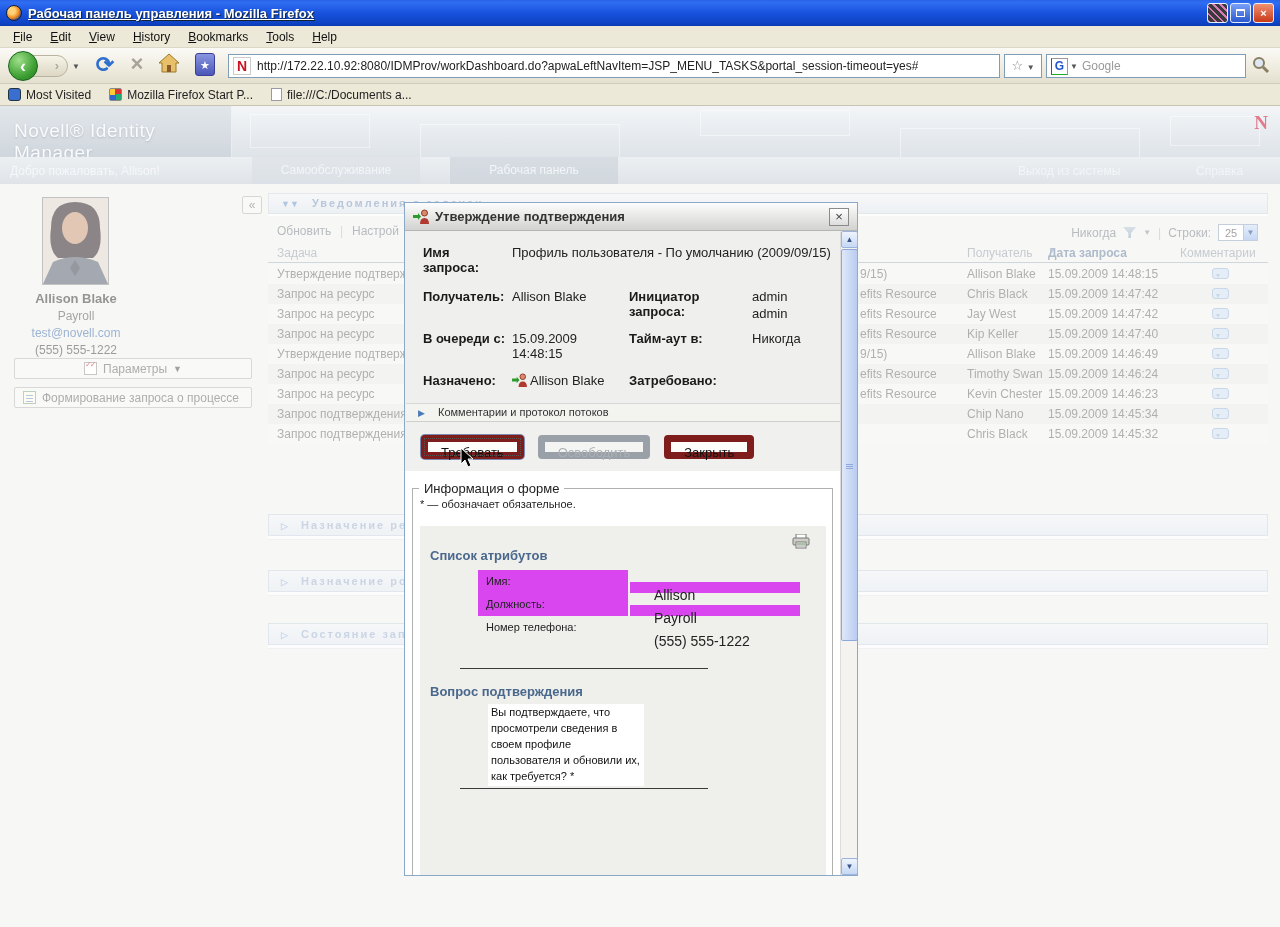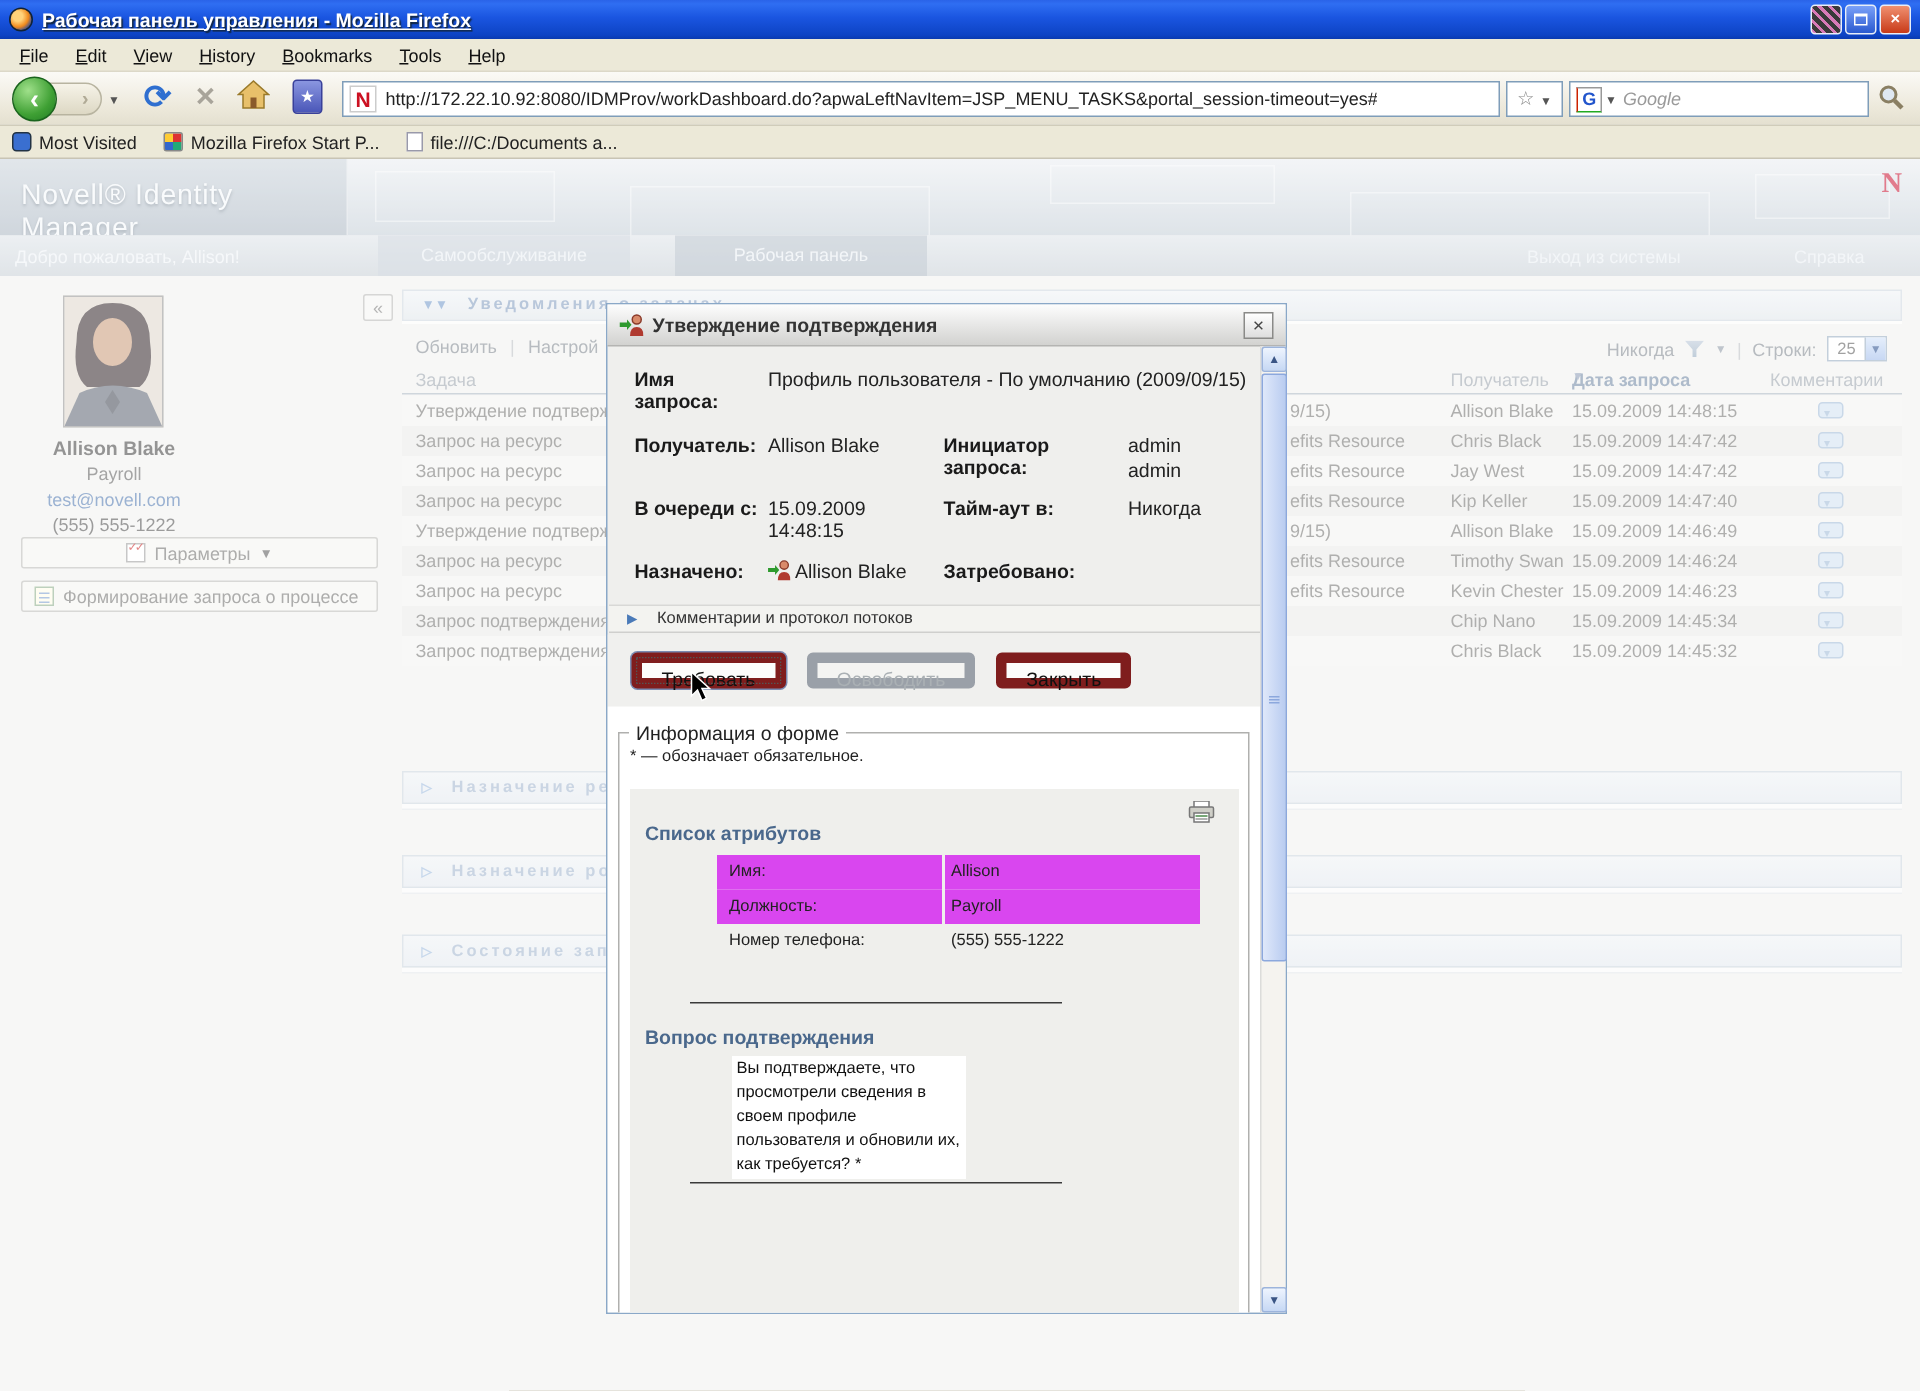--- a/index.html
+++ b/index.html
@@ -47,21 +47,21 @@
     border:1px solid #7f9db9; display:flex; align-items:center; padding:0 4px; }
   .nfav { width:18px; height:18px; border:1px solid #ccc; color:#cc1122; font-weight:bold; font-size:14px;
     text-align:center; line-height:16px; margin-right:6px; flex:0 0 auto; }
   .urltext { font-size:12px; color:#222; white-space:nowrap; overflow:hidden; }
   .starbox { position:absolute; left:1004px; top:6px; width:38px; height:24px; background:#fff;
     border:1px solid #7f9db9; font-size:13px; color:#888; text-align:center; line-height:22px; }
   .searchbox { position:absolute; left:1046px; top:6px; width:200px; height:24px; background:#fff;
     border:1px solid #7f9db9; display:flex; align-items:center; padding:0 4px; }
   .gicon { color:#2255cc; border:1px solid #999; border-left-color:#cc2200; border-bottom-color:#22aa22;
     width:17px; height:17px; font-size:12px; font-weight:bold; text-align:center; line-height:15px; margin-right:2px;}
-  .searchtext { color:#9a9a9a; font-size:12px; margin-left:4px;font-style:italic; }
+  .searchtext { color:#9a9a9a; font-size:12px; margin-left:4px; }
   .magbtn { position:absolute; left:1252px; top:8px; }
 
   .bookbar { position:absolute; left:0; top:84px; width:1280px; height:22px; background:#ece9d8;
     border-bottom:1px solid #c8c4b4; display:flex; align-items:center; gap:18px; padding-left:8px; }
   .bm { display:flex; align-items:center; gap:5px; font-size:12px; color:#222; }
   .bm-ico1 { width:13px; height:13px; border-radius:3px; background:#3a6fd0; border:1px solid #234; }
   .bm-ico2 { width:13px; height:13px; border-radius:2px;
     background:conic-gradient(#d33 0 25%, #2a7 25% 50%, #36c 50% 75%, #fc3 75%); border:1px solid #888; }
   .bm-ico3 { width:11px; height:13px; background:#fff; border:1px solid #99a; }
 
@@ -182,21 +182,21 @@
     border:1px solid #b0b0ae; background:#fff; }
   fieldset.forminfo legend { font-size:13px; color:#222; padding:0 5px; margin-left:6px; }
   .reqnote { font-size:11px; color:#222; margin:2px 0 6px 7px; }
   .graybox { position:absolute; left:7px; right:6px; top:30px; bottom:0; background:#efefec; }
   .printico { position:absolute; right:16px; top:8px; }
   .bluehead { font-weight:bold; font-size:13px; color:#4a688c; }
   .h-attrs { position:absolute; left:10px; top:22px; }
   .attrtable { position:absolute; left:58px; top:44px; width:322px; }
   .attr-row { display:flex; gap:2px; height:23px; align-items:stretch; }
   .attr-row .lc { width:150px; font-size:11px; color:#222; padding:5px 8px 0; }
-  .attr-row .vc { width:170px; font-size:11px; color:#222; padding:5px 4px 0; }
+  .attr-row .vc { width:170px; font-size:14px; color:#222; padding:5px 24px 0;margin-top:12px; }
   .attr-row.white .lc, .attr-row.white .vc { background:#d946ef; }
   .hline { position:absolute; left:40px; width:248px; border-top:1px solid #3a3a3a; }
   .h-quest { position:absolute; left:10px; top:158px; }
   .qbox { position:absolute; left:68px; top:178px; width:156px; min-height:78px; background:#fff;
     font-size:11px; line-height:1.45; color:#111; padding:1px 3px; }
 
   
   .dscroll { position:absolute; right:0; top:28px; width:17px; bottom:0; background:#f5f3ef;
     border-left:1px solid #dcdcda; }
   .sbtn2 { position:absolute; left:0; width:17px; height:17px; background:linear-gradient(180deg,#eef4fe,#c6d8f4);

